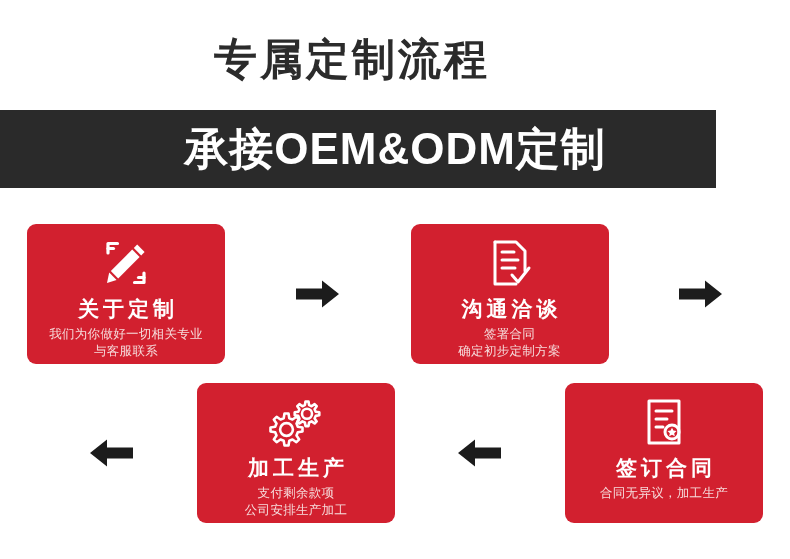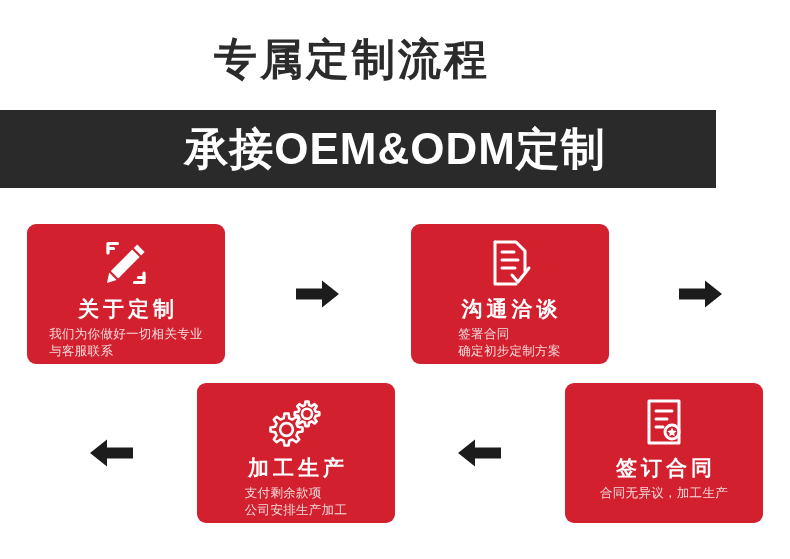--- a/index.html
+++ b/index.html
@@ -101,21 +101,21 @@
     letter-spacing: 4px;
     text-indent: 4px;
     line-height: 26px;
     margin-top: 2px;
     white-space: nowrap;
   }
   .card-sub {
     font-size: 12.5px;
     color: #f6dcdc;
     line-height: 17px;
-    text-align: left;
+    text-align: center;
     margin-top: 4px;
     padding: 0 10px;
     letter-spacing: 0.3px;
   }
 
   
   .arrow {
     flex: 1 1 auto;
     display: flex;
     align-items: center;

